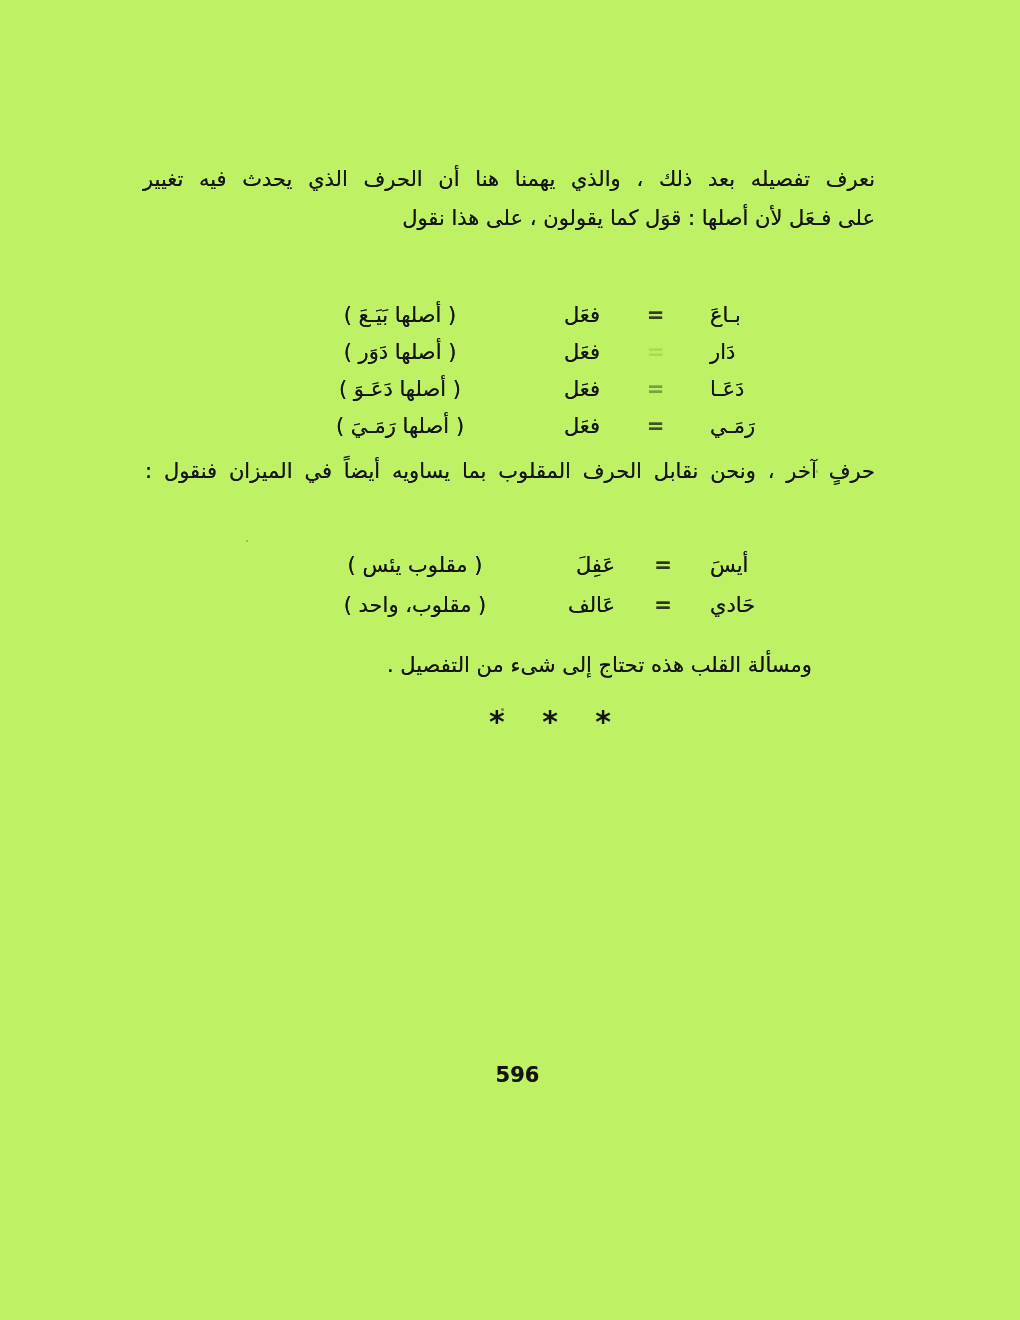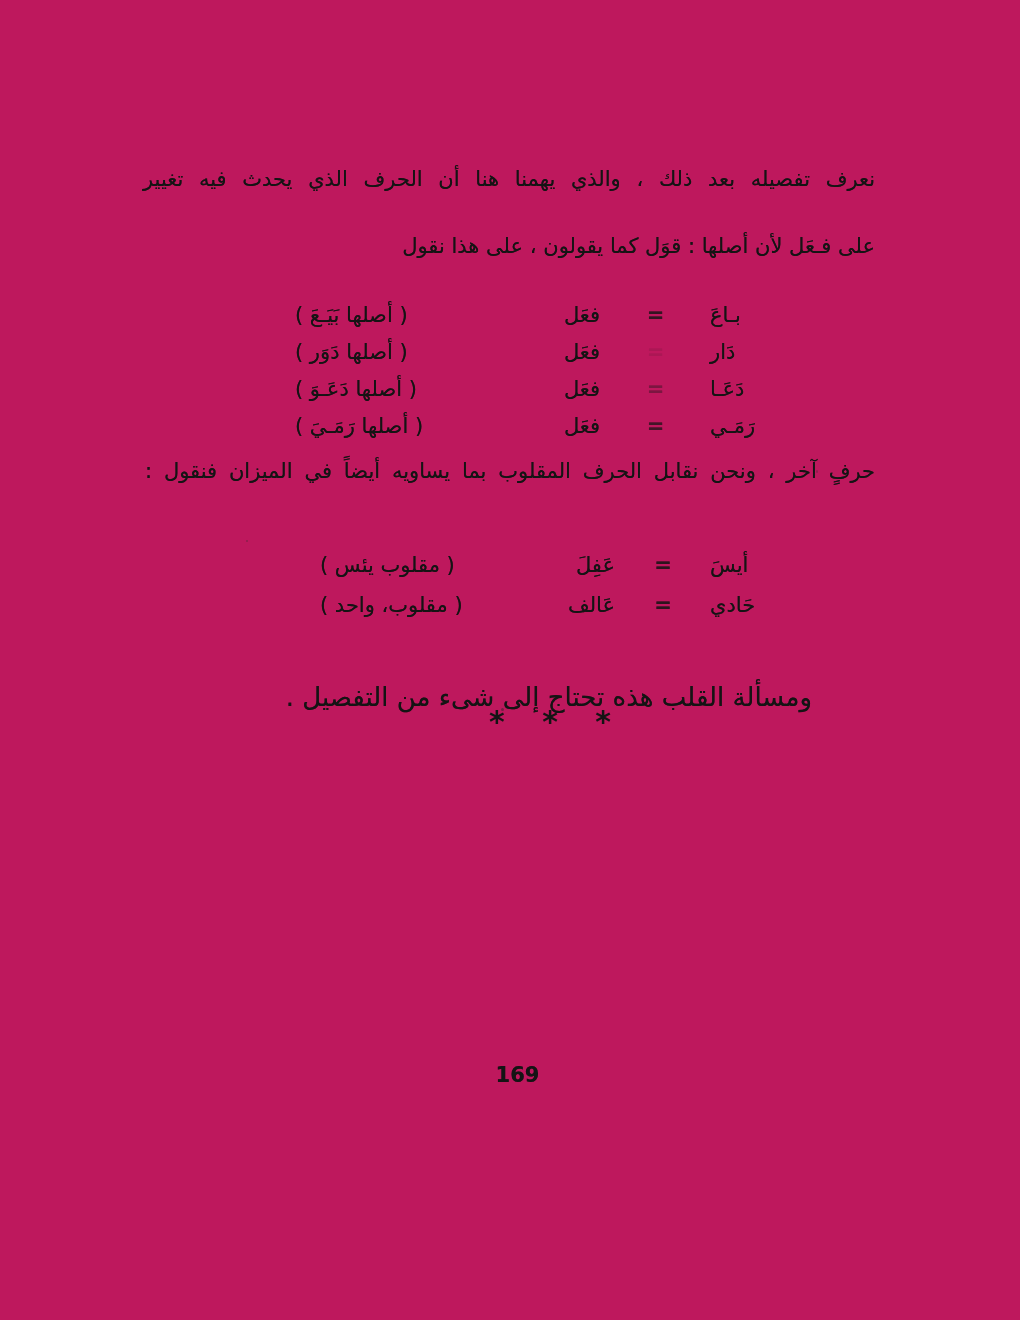--- a/index.html
+++ b/index.html
@@ -1,48 +1,48 @@
 <!DOCTYPE html>
 <html lang="ar"><head>
 <meta charset="utf-8">
 <style>
   html,body{margin:0;padding:0;background:#ffffff;}
   .page{
     position:relative;
     width:1020px;height:1320px;
-    background:#be185d;
+    background:#bef264;
     overflow:hidden;
     font-family:"DejaVu Sans",sans-serif;
     color:#141414;
   }
   .page *{box-sizing:border-box;}
   
   .para{position:absolute;direction:rtl;font-size:21px;line-height:39px;}
   .para .line{display:block;}
   .line.just{text-align:justify;text-align-last:justify;}
-  .line.endline{text-align:right;text-align-last:right;margin-top:28px;}
+  .line.endline{text-align:right;text-align-last:right;}
   .bold{font-weight:bold;}
   .faded{opacity:.38;}
   .ink{text-shadow:0 0 .6px rgba(20,20,20,.75);}
   
   .wtable{position:absolute;direction:rtl;font-size:21px;}
   .trow{display:grid;align-items:center;}
   .t1 .trow{grid-template-columns:70px 110px 95px 210px;height:37px;}
   .t2 .trow{grid-template-columns:70px 95px 105px 190px;height:40px;}
   .cell.word{text-align:left;}
   .cell.eq{text-align:center;font-weight:bold;letter-spacing:-1px;}
   .cell.scale{text-align:right;}
-  .cell.origin,.cell.note{text-align:left;}
+  .cell.origin,.cell.note{text-align:center;}
   .t1 .trow:nth-child(1) .eq{opacity:.8;}
   .t1 .trow:nth-child(2) .eq{opacity:.1;}
   .t1 .trow:nth-child(3) .eq{opacity:.38;}
   .t1 .trow:nth-child(4) .eq{opacity:.72;}
   .t2 .trow .eq{opacity:.85;}
   
-  .closing{position:absolute;direction:rtl;font-size:26px;line-height:34px;text-align:right;margin-top:32px;}
+  .closing{position:absolute;direction:rtl;font-size:21px;line-height:34px;text-align:right;}
   
   .stars{position:absolute;display:flex;justify-content:space-between;font-size:30px;line-height:36px;font-weight:bold;}
   
   .pagenum{position:absolute;font-size:21px;font-weight:bold;text-align:center;}
   
   .speck{position:absolute;background:#2a2a2a;border-radius:50%;}
 </style>
 </head>
 <body>
 
@@ -100,19 +100,19 @@
   </div>
 
   <div class="closing ink" style="top:648px;right:208px;">ومسألة القلب هذه تحتاج إلى شىء من التفصيل .</div>
 
   <div class="stars" style="top:704px;left:489px;width:122px;">
     <span>*</span>
     <span>*</span>
     <span>*</span>
   </div>
 
-  <div class="pagenum ink" style="top:1063px;left:480px;width:75px;">169</div>
+  <div class="pagenum ink" style="top:1063px;left:480px;width:75px;">596</div>
 
   <span class="speck" style="left:501px;top:708px;width:3px;height:3px;opacity:.5;"></span>
   <span class="speck" style="left:246px;top:540px;width:2px;height:2px;opacity:.35;"></span>
   <span class="speck" style="left:816px;top:470px;width:2px;height:3px;opacity:.3;"></span>
 
 </div>
 
 </body></html>

